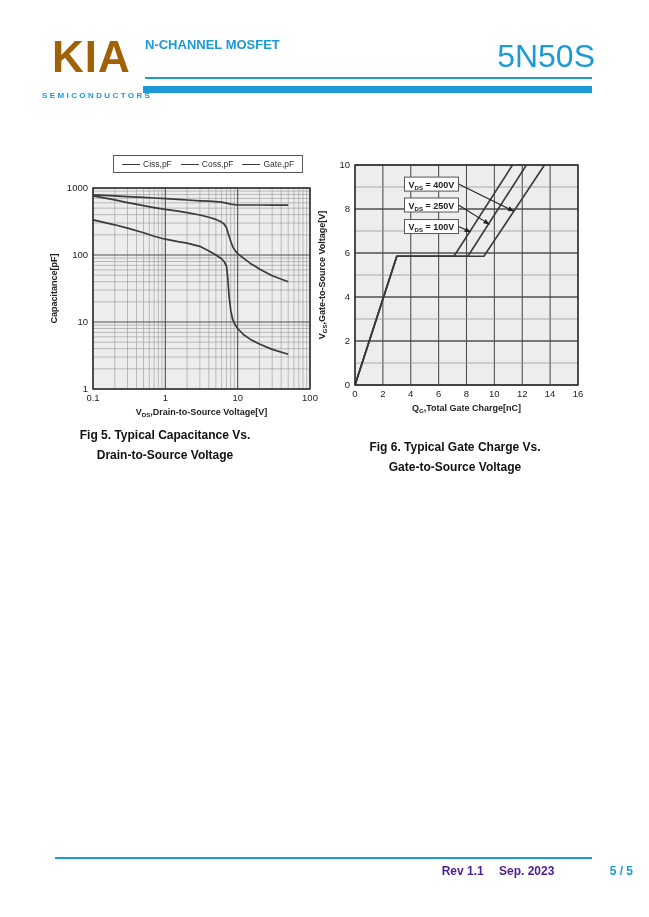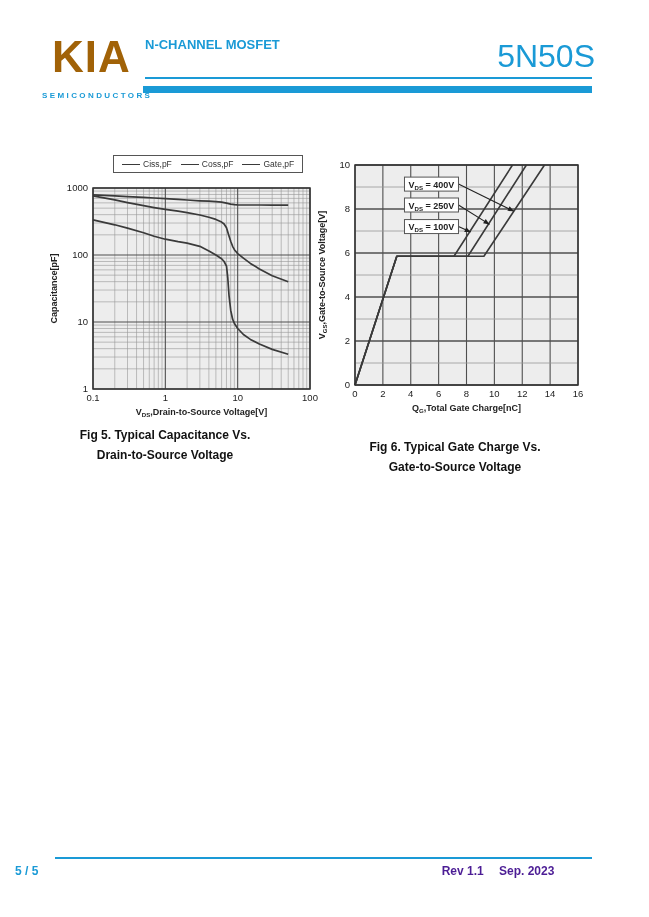--- a/index.html
+++ b/index.html
@@ -18,21 +18,21 @@
   .legend .mark{display:inline-block;width:18px;height:0;border-top:1.6px solid #3a3a3a;}
   .legend .item{display:flex;align-items:center;gap:3px;}
   svg{position:absolute;}
   #fig5-svg{left:40px;top:178px;}
   #fig6-svg{left:318px;top:155px;}
   .caption{position:absolute;text-align:center;font-size:12px;font-weight:bold;color:#111;line-height:19.5px;width:250px;}
   #fig5-caption{left:40px;top:426px;}
   #fig6-caption{left:330px;top:426px;margin-top:12px;}
   
   .footer-rule{position:absolute;left:55px;top:857px;width:537px;height:2px;}
-  .page-num{position:absolute;left:0;top:864px;width:633px;text-align:left;font-size:12px;font-weight:bold;margin-left:15px;}
+  .page-num{position:absolute;left:0;top:864px;width:633px;text-align:right;font-size:12px;font-weight:bold;}
   .rev-block{position:absolute;left:392px;top:864px;width:200px;text-align:right;font-size:12px;font-weight:bold;}
   .rev-block span{margin-left:12px;}
 </style>
 </head>
 <body>
 
 <div class="page">
 
   <div class="logo" style="color: #a16207;">KIA</div>
   <div class="logo-sub" style="color: rgb(26, 154, 214);">SEMICONDUCTORS</div>

